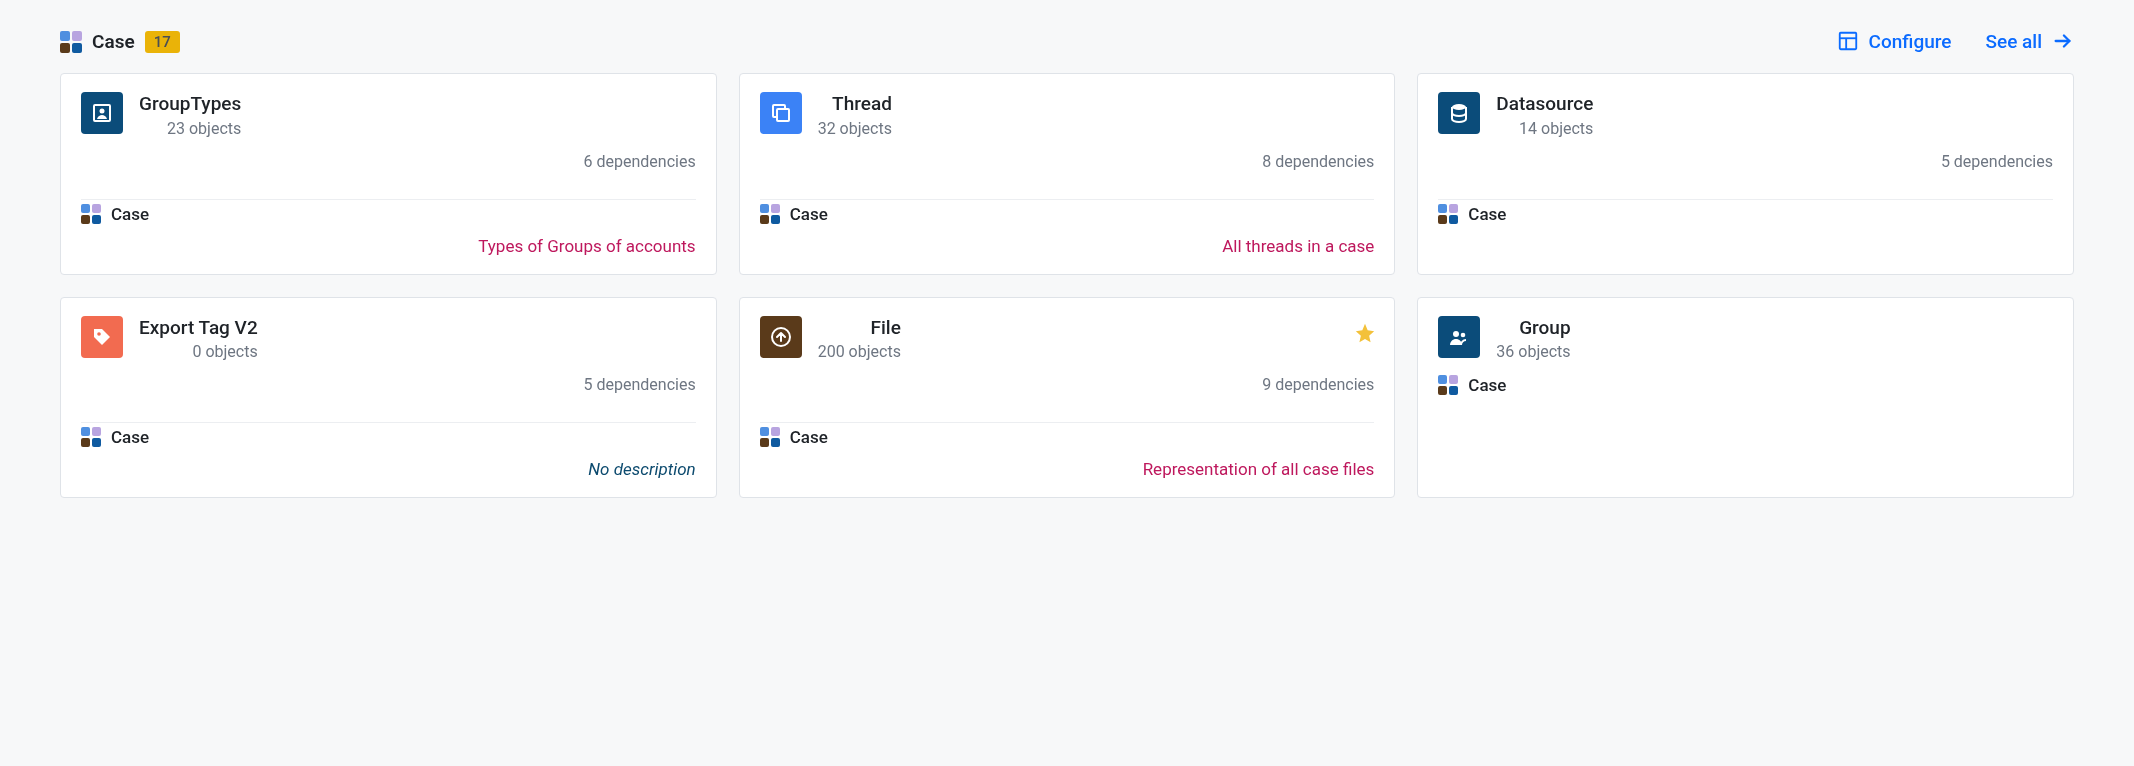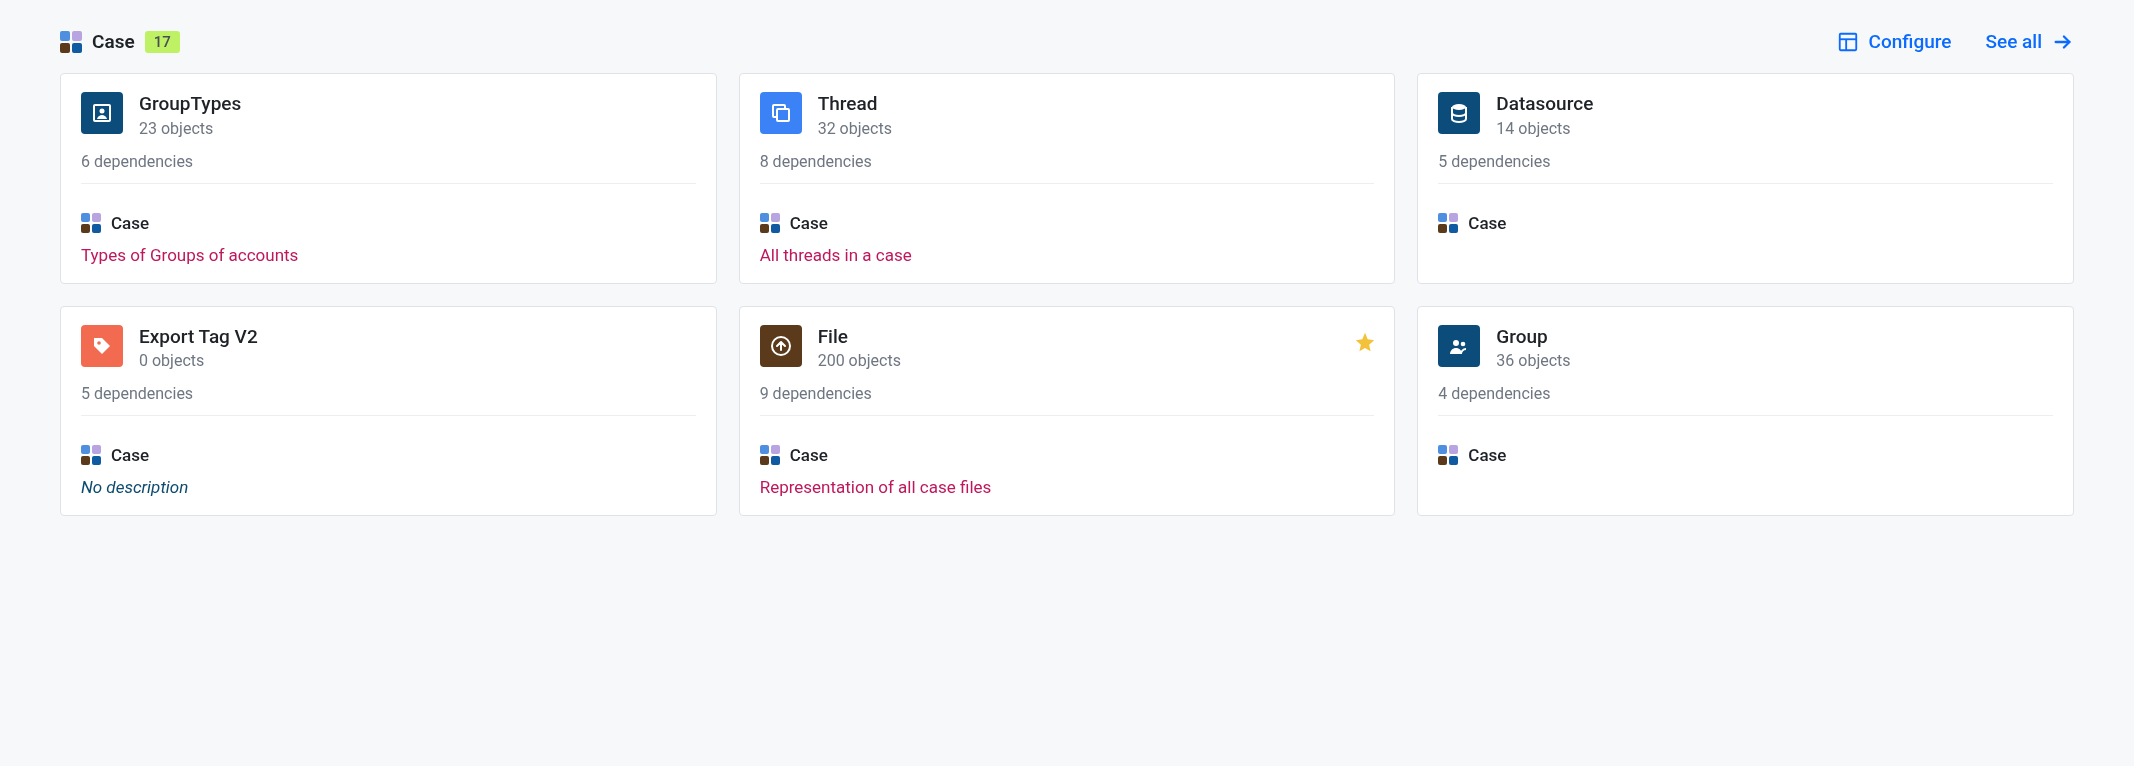--- a/index.html
+++ b/index.html
@@ -32,38 +32,38 @@
   .sq1 { background: #4f8fe0; }
   .sq2 { background: #b8a4e0; }
   .sq3 { background: #5a3a1a; }
   .sq4 { background: #0f5aa0; }
   .header-title {
     font-size: 19px;
     font-weight: 600;
     color: #1f2328;
   }
   .badge {
-    background: #bef264;
+    background: #eab308;
     color: #4a4f55;
     font-size: 15px;
     padding: 2px 9px;
     border-radius: 3px;
     font-weight: 500;
   }
   .header-right {
     display: flex;
     align-items: center;
     gap: 34px;
   }
   .link {
     color: #0b6bff;
     font-size: 19px;
     font-weight: 500;
     display: flex;
-    align-items: flex-end;
+    align-items: flex-start;
     gap: 10px;
     cursor: pointer;
   }
   .configure-icon {
     width: 22px;
     height: 22px;
     display: inline-flex;
   }
   .arrow-icon {
     width: 22px;
@@ -75,20 +75,21 @@
     grid-template-columns: repeat(3, 1fr);
     gap: 22px;
   }
   .card {
     background: #fff;
     border: 1px solid #dfe3e8;
     border-radius: 4px;
     padding: 18px 20px;
     cursor: pointer;
     position: relative;
+    text-align: right;
   }
   .card-top {
     display: flex;
     align-items: flex-start;
     gap: 16px;
     margin-bottom: 14px;
   }
   .card-icon {
     width: 42px;
     height: 42px;
@@ -110,23 +111,23 @@
     line-height: 1.3;
   }
   .card-sub {
     font-size: 16px;
     color: #6e7682;
     margin-top: 2px;
   }
   .deps {
     font-size: 16px;
     color: #6e7682;
-    padding-bottom: 12px;
+    padding-bottom: 28px;
     border-bottom: 1px solid #eceef1;
-    margin-bottom: 29px;
+    margin-bottom: 4px;
   }
   .case-line {
     display: flex;
     align-items: center;
     gap: 10px;
     margin-bottom: 12px;
   }
   .case-line .case-icon { width: 20px; height: 20px; }
   .case-line-text {
     font-size: 17px;
@@ -325,21 +326,20 @@
             <circle cx="16" cy="10" r="2.3"></circle>
             <path d="M3 20c0-3.3 2.7-6 6-6s6 2.7 6 6"></path>
             <path d="M14 20c0-2.5 2-5 5-5" fill="none" stroke="#fff" stroke-width="2"></path>
           </svg>
         </div>
         <div>
           <div class="card-title">Group</div>
           <div class="card-sub">36 objects</div>
         </div>
       </div>
-      <div class="deps">4 dependencies</div>
       <div class="case-line">
         <span class="case-icon">
           <span class="sq sq1"></span>
           <span class="sq sq2"></span>
           <span class="sq sq3"></span>
           <span class="sq sq4"></span>
         </span>
         <span class="case-line-text">Case</span>
       </div>
     </div>

